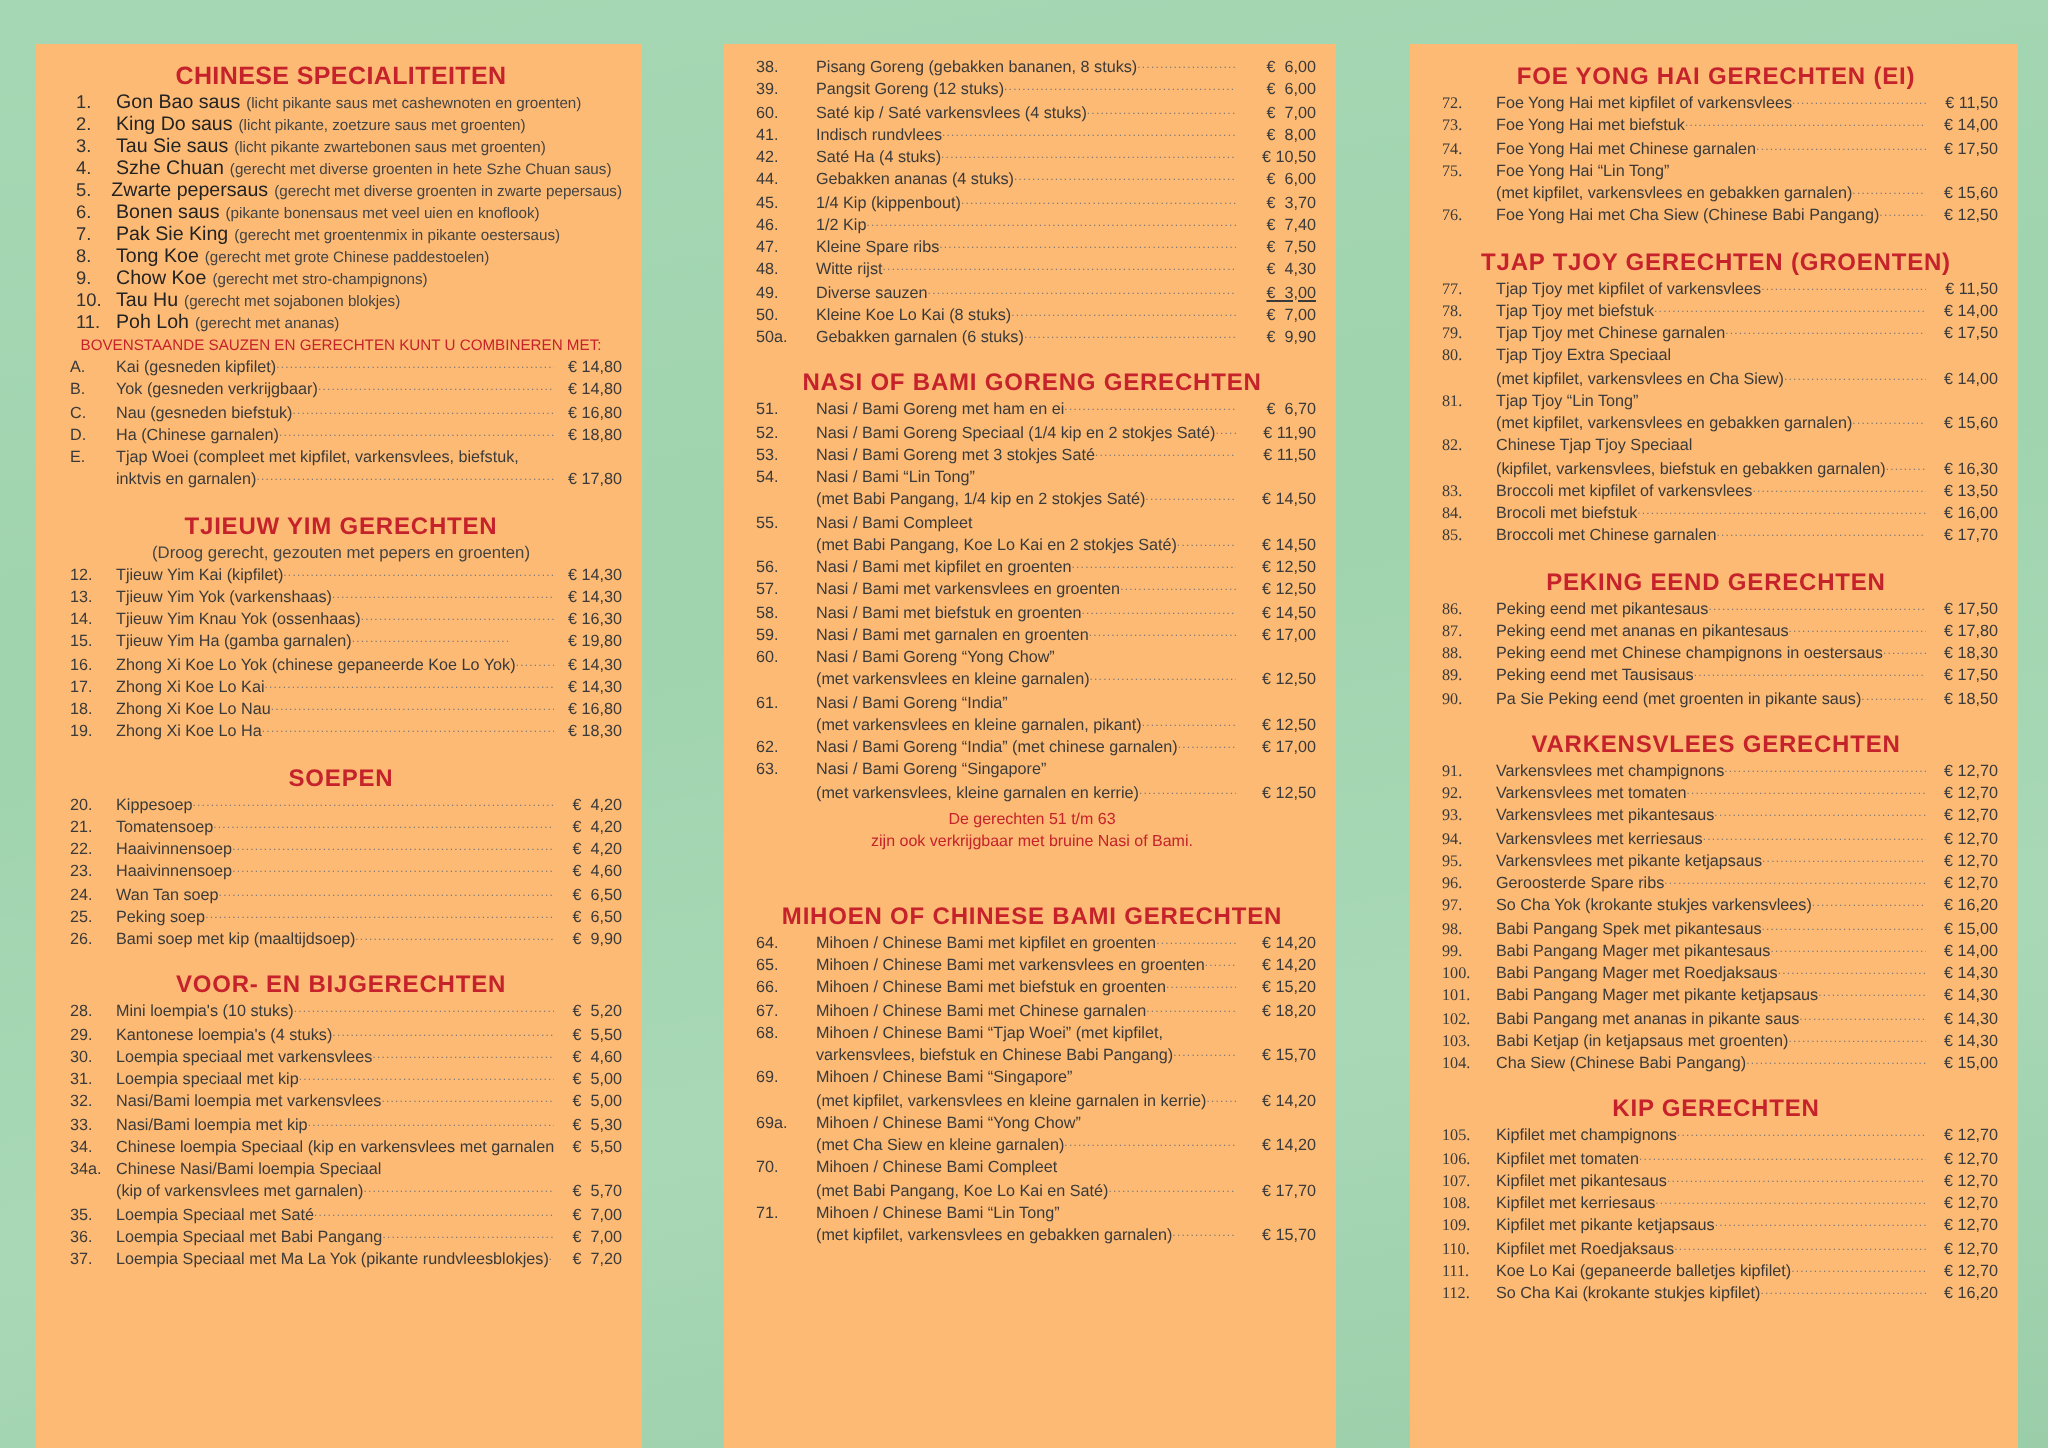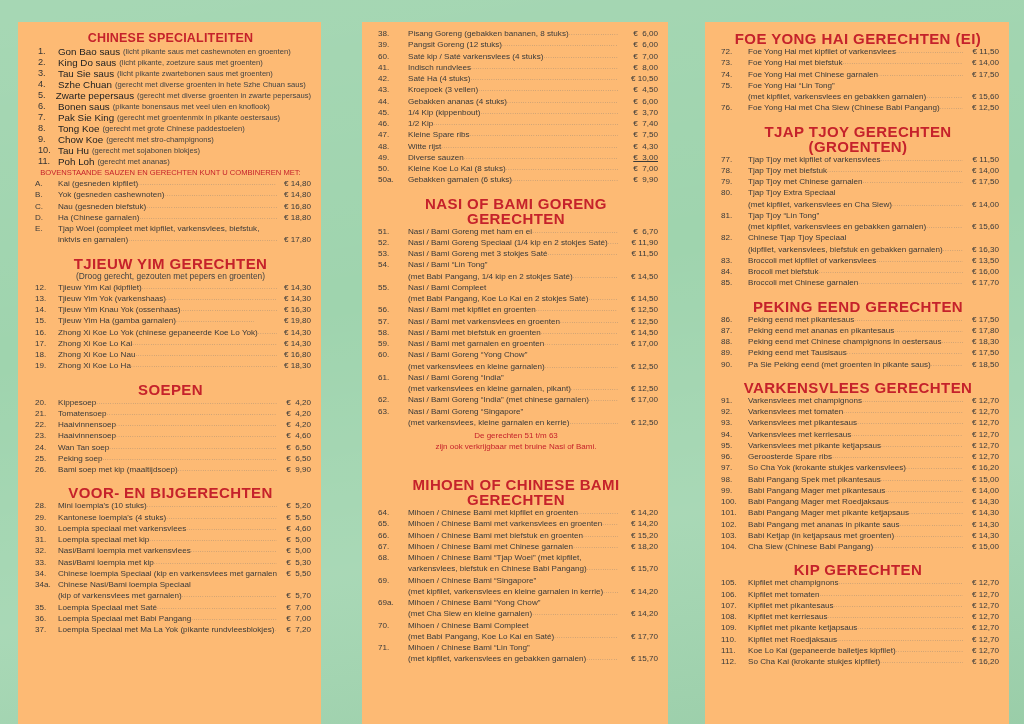--- a/index.html
+++ b/index.html
@@ -19,21 +19,21 @@
     background: #fdba74;
     padding: 8px 10px 0 12px;
   }
   #panel-left { left: 18px; width: 303px; }
   #panel-mid { left: 362px; width: 306px; padding-top: 6px; }
   #panel-right { left: 705px; width: 304px; }
 
   .sec-title {
     color: #c5222b;
     font-weight: bold;
-    font-size: 15px;
+    font-size: 12px;
     text-align: center;
     letter-spacing: 0.4px;
     line-height: 15px;
     margin-top: 1px;
   }
   .sec-title.plain { font-weight: bold; letter-spacing: 0.2px; font-size: 12.5px; }
   .sec-sub {
     text-align: center;
     font-size: 8.4px;
     line-height: 11px;
@@ -74,21 +74,21 @@
     line-height: 11px;
   }
   .item .dots::after { content: "..................................................................................................................................................."; }
   .item .price { flex: none; text-align: right; width: 34px; }
   .item.cont .dots::after { content: ""; }
 
   .gap { height: 9px; }
 
   #panel-mid .item .num { padding-left: 4px; width: 34px; }
   #panel-mid .item .price { width: 40px; }
-  #panel-right .item .num { padding-left: 4px; width: 31px; }
+  #panel-right .item .num { padding-left: 4px; width: 31px; font-family: Liberation Serif, serif; }
   #panel-right .item .price { width: 36px; }
 </style>
 </head>
 <body>
 
 <div class="panel" id="panel-left">
   <div class="sec-title plain">CHINESE SPECIALITEITEN</div>
   <div>
       <div class="spec-row">
         <span class="num">1.</span>
@@ -152,21 +152,21 @@
         <span class="num">A.</span>
         <span class="body">
           <span class="txt">Kai (gesneden kipfilet)</span>
           <span class="dots"></span>
         </span>
         <span class="price" style="white-space: pre;">€ 14,80</span>
       </div>
       <div class="item">
         <span class="num">B.</span>
         <span class="body">
-          <span class="txt">Yok (gesneden cashewnoten)</span>
+          <span class="txt">Yok (gesneden verkrijgbaar)</span>
           <span class="dots"></span>
         </span>
         <span class="price" style="white-space: pre;">€ 14,80</span>
       </div>
       <div class="item">
         <span class="num">C.</span>
         <span class="body">
           <span class="txt">Nau (gesneden biefstuk)</span>
           <span class="dots"></span>
         </span>
@@ -467,28 +467,20 @@
       </div>
       <div class="item">
         <span class="num">42.</span>
         <span class="body">
           <span class="txt">Saté Ha (4 stuks)</span>
           <span class="dots"></span>
         </span>
         <span class="price" style="white-space: pre;">€ 10,50</span>
       </div>
       <div class="item">
-        <span class="num">43.</span>
-        <span class="body">
-          <span class="txt">Kroepoek (3 vellen)</span>
-          <span class="dots"></span>
-        </span>
-        <span class="price" style="white-space: pre;">€  4,50</span>
-      </div>
-      <div class="item">
         <span class="num">44.</span>
         <span class="body">
           <span class="txt">Gebakken ananas (4 stuks)</span>
           <span class="dots"></span>
         </span>
         <span class="price" style="white-space: pre;">€  6,00</span>
       </div>
       <div class="item">
         <span class="num">45.</span>
         <span class="body">

